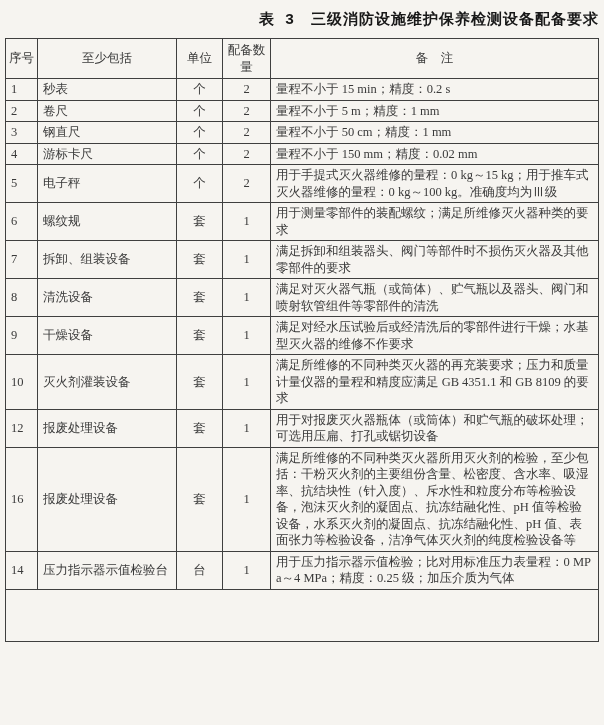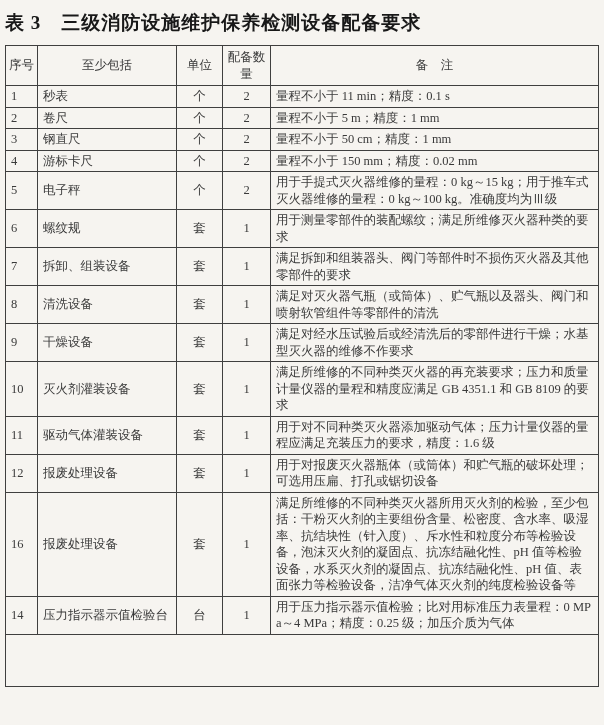--- a/index.html
+++ b/index.html
@@ -14,24 +14,24 @@
     -webkit-font-smoothing: antialiased;
   }
   .page {
     box-sizing: border-box;
     width: 604px;
     height: 725px;
     padding: 8px 5px 2px 5px;
     position: relative;
   }
   .doc-title {
-    text-align: left;
-    font-family: Liberation Serif, serif;
+    text-align: right;
+    font-family: Liberation Mono, monospace;
     font-weight: bold;
-    font-size: 19px;
+    font-size: 15px;
     color: #181818;
     letter-spacing: 1px;
     margin: 2px 0 9px 0;
   }
   table.equip {
     width: 594px;
     border-collapse: collapse;
     table-layout: fixed;
     background: transparent;
   }
@@ -85,21 +85,21 @@
         <th>备　注</th>
       </tr>
     </thead>
     <tbody>
 
     <tr>
           <td class="col-no">1</td>
           <td class="col-name">秒表</td>
           <td class="col-unit">个</td>
           <td class="col-qty">2</td>
-          <td class="col-remark">量程不小于 11 min；精度：0.1 s</td>
+          <td class="col-remark">量程不小于 15 min；精度：0.2 s</td>
         </tr>
         <tr>
           <td class="col-no">2</td>
           <td class="col-name">卷尺</td>
           <td class="col-unit">个</td>
           <td class="col-qty">2</td>
           <td class="col-remark">量程不小于 5 m；精度：1 mm</td>
         </tr>
         <tr>
           <td class="col-no">3</td>
@@ -151,27 +151,20 @@
           <td class="col-remark">满足对经水压试验后或经清洗后的零部件进行干燥；水基型灭火器的维修不作要求</td>
         </tr>
         <tr>
           <td class="col-no">10</td>
           <td class="col-name">灭火剂灌装设备</td>
           <td class="col-unit">套</td>
           <td class="col-qty">1</td>
           <td class="col-remark">满足所维修的不同种类灭火器的再充装要求；压力和质量计量仪器的量程和精度应满足 GB 4351.1 和 GB 8109 的要求</td>
         </tr>
         <tr>
-          <td class="col-no">11</td>
-          <td class="col-name">驱动气体灌装设备</td>
-          <td class="col-unit">套</td>
-          <td class="col-qty">1</td>
-          <td class="col-remark">用于对不同种类灭火器添加驱动气体；压力计量仪器的量程应满足充装压力的要求，精度：1.6 级</td>
-        </tr>
-        <tr>
           <td class="col-no">12</td>
           <td class="col-name">报废处理设备</td>
           <td class="col-unit">套</td>
           <td class="col-qty">1</td>
           <td class="col-remark">用于对报废灭火器瓶体（或筒体）和贮气瓶的破坏处理；可选用压扁、打孔或锯切设备</td>
         </tr>
         <tr>
           <td class="col-no">16</td>
           <td class="col-name">报废处理设备</td>
           <td class="col-unit">套</td>

